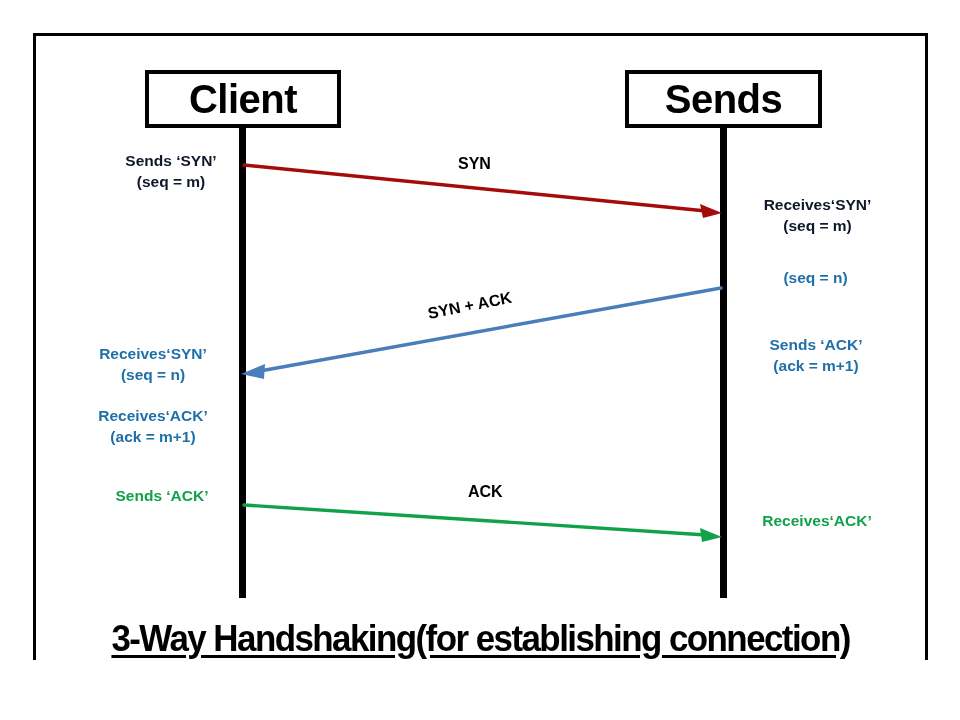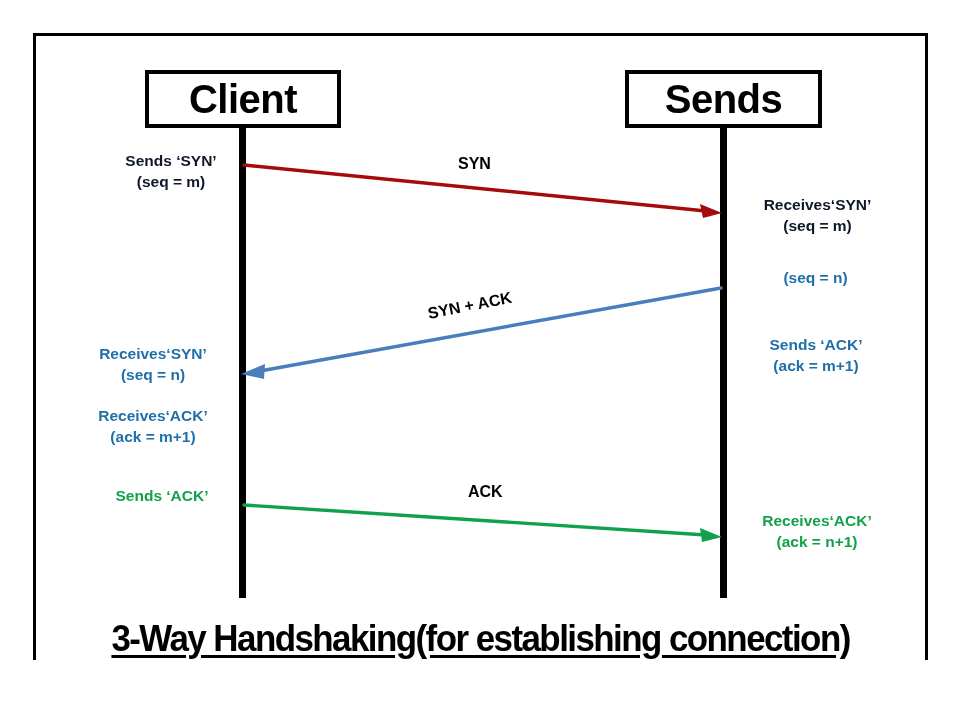--- a/index.html
+++ b/index.html
@@ -186,20 +186,19 @@
     <span class="l">(seq = n)</span>
   </div>
 
   <div class="note center blue" style="left:742px; top:334px; width:148px;">
     <span class="l">Sends ‘ACK’</span>
     <span class="l">(ack = m+1)</span>
   </div>
 
   <div class="note center green" style="left:742px; top:510px; width:150px;">
     <span class="l">Receives‘ACK’</span>
-    <span class="l">(ack = n+1)</span>
   </div>
 
   <div id="caption">
     <span id="caption-text">3-Way Handshaking(for establishing connection)</span>
   </div>
 
 </div>
 
 </body></html>

